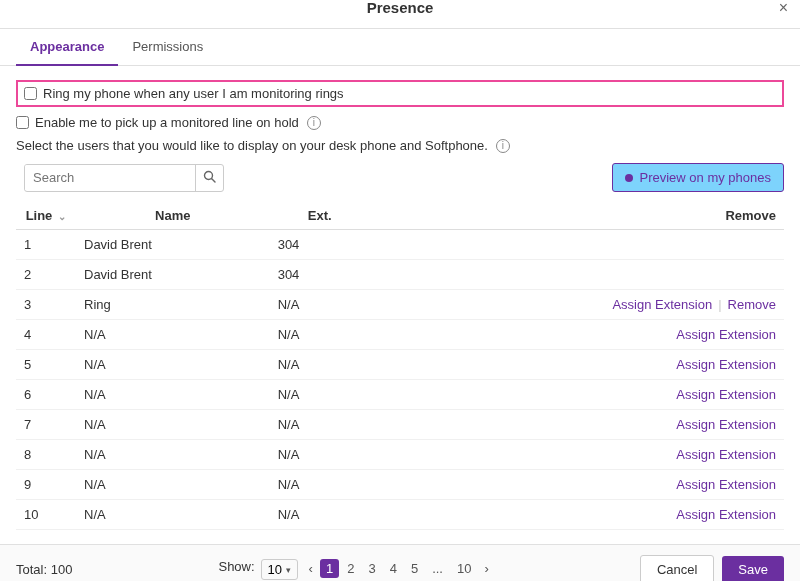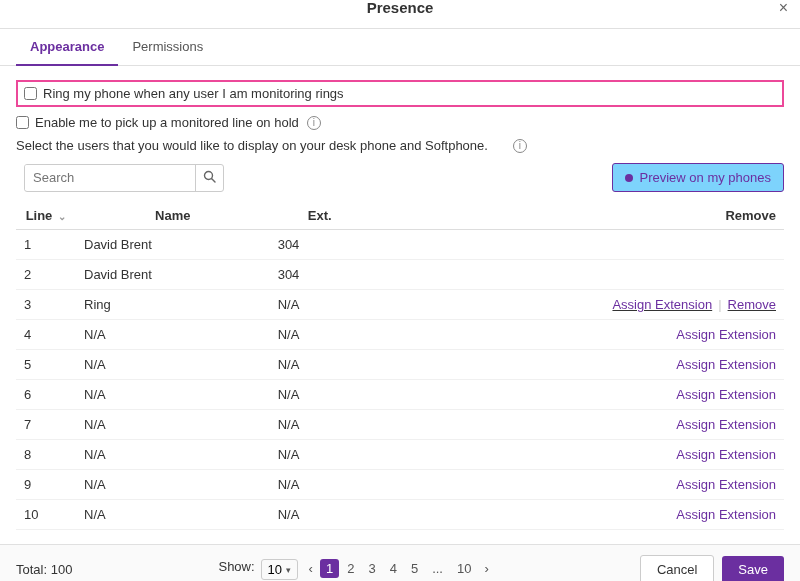--- a/index.html
+++ b/index.html
@@ -108,21 +108,21 @@
       cursor: pointer;
       margin-left: 2px;
     }
 
     .select-label {
       font-size: 13px;
       color: #333;
       margin-bottom: 10px;
       display: flex;
       align-items: center;
-      gap: 23px;
+      gap: 6px;
     }
 
     .toolbar {
       display: flex;
       align-items: center;
       justify-content: space-between;
       margin-bottom: 10px;
       padding-left: 8px;
     }
 
@@ -386,21 +386,21 @@
           <tr>
             <td>2</td>
             <td>David Brent</td>
             <td>304</td>
             <td style="text-align: right;"></td>
           </tr>
           <tr>
             <td>3</td>
             <td>Ring</td>
             <td>N/A</td>
-            <td style="text-align: right; text-decoration: underline;"><a class="action-link">Assign Extension</a><span class="action-sep">|</span><a class="action-link">Remove</a></td>
+            <td style="text-align: right;"><a class="action-link">Assign Extension</a><span class="action-sep">|</span><a class="action-link">Remove</a></td>
           </tr>
           <tr>
             <td>4</td>
             <td>N/A</td>
             <td>N/A</td>
             <td style="text-align: right;"><a class="action-link">Assign Extension</a></td>
           </tr>
           <tr>
             <td>5</td>
             <td>N/A</td>

